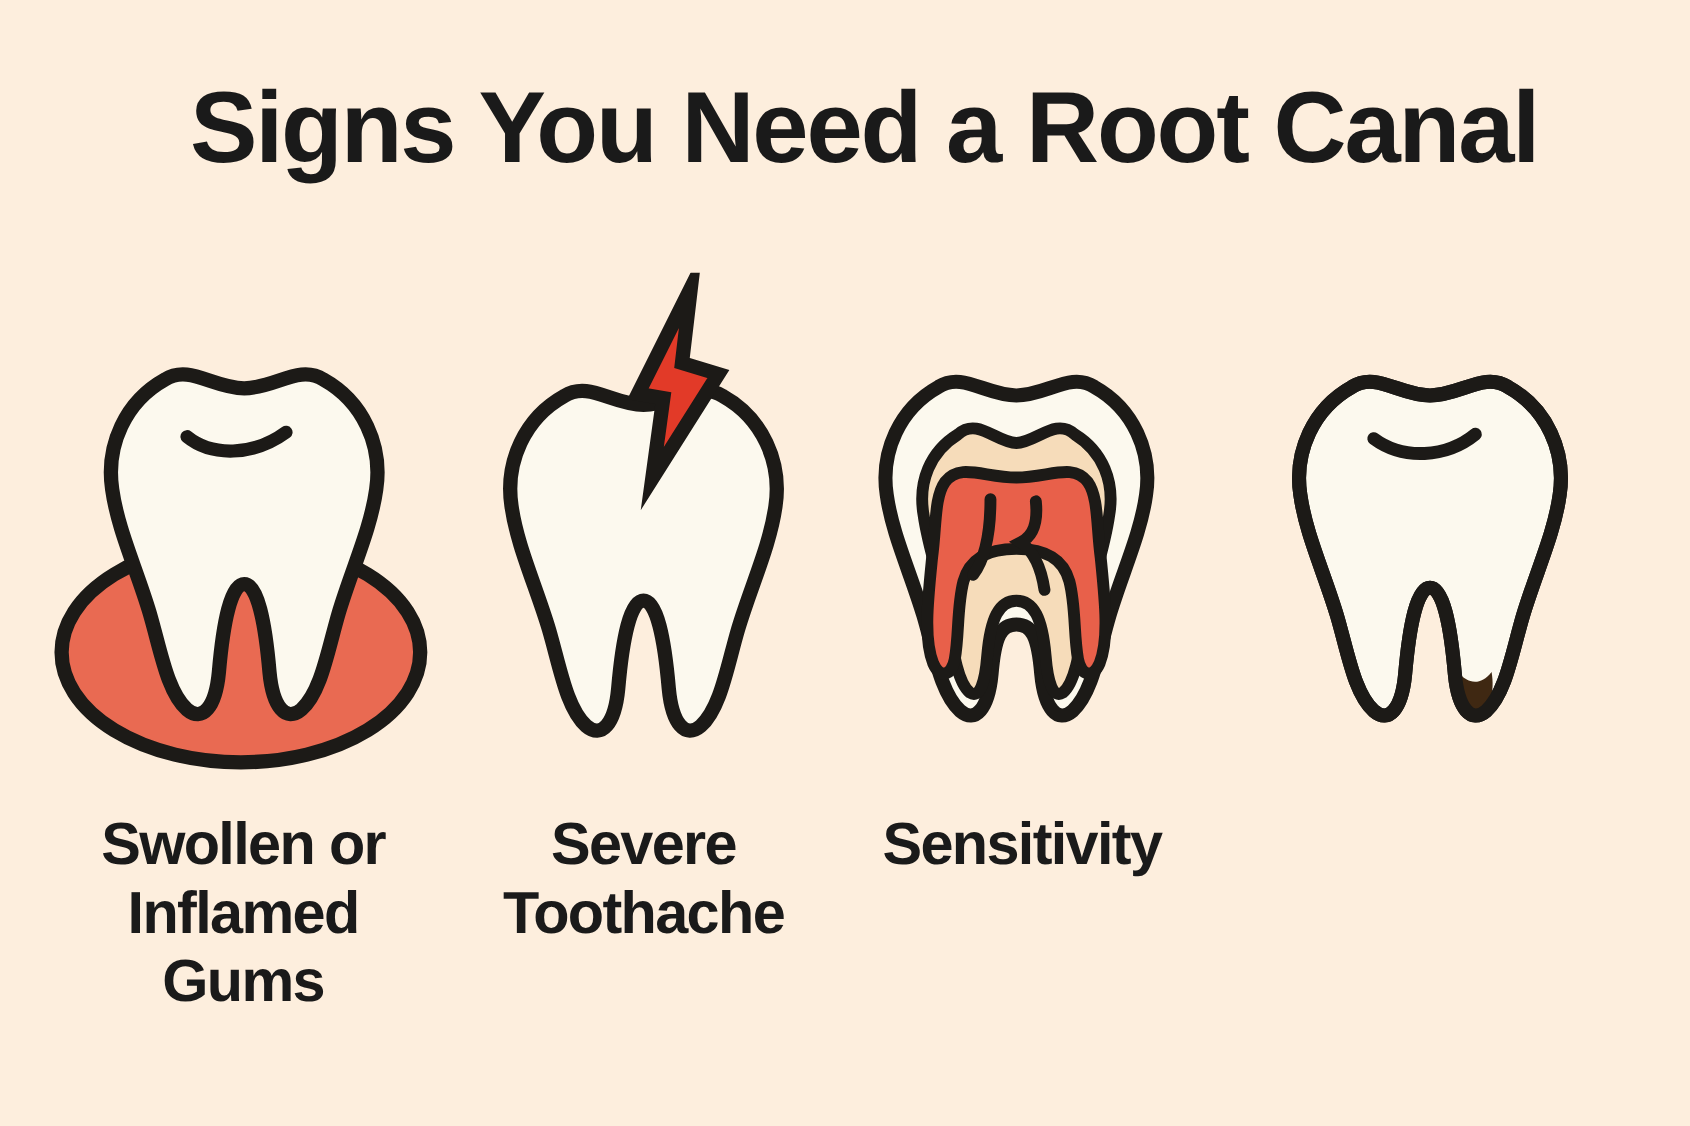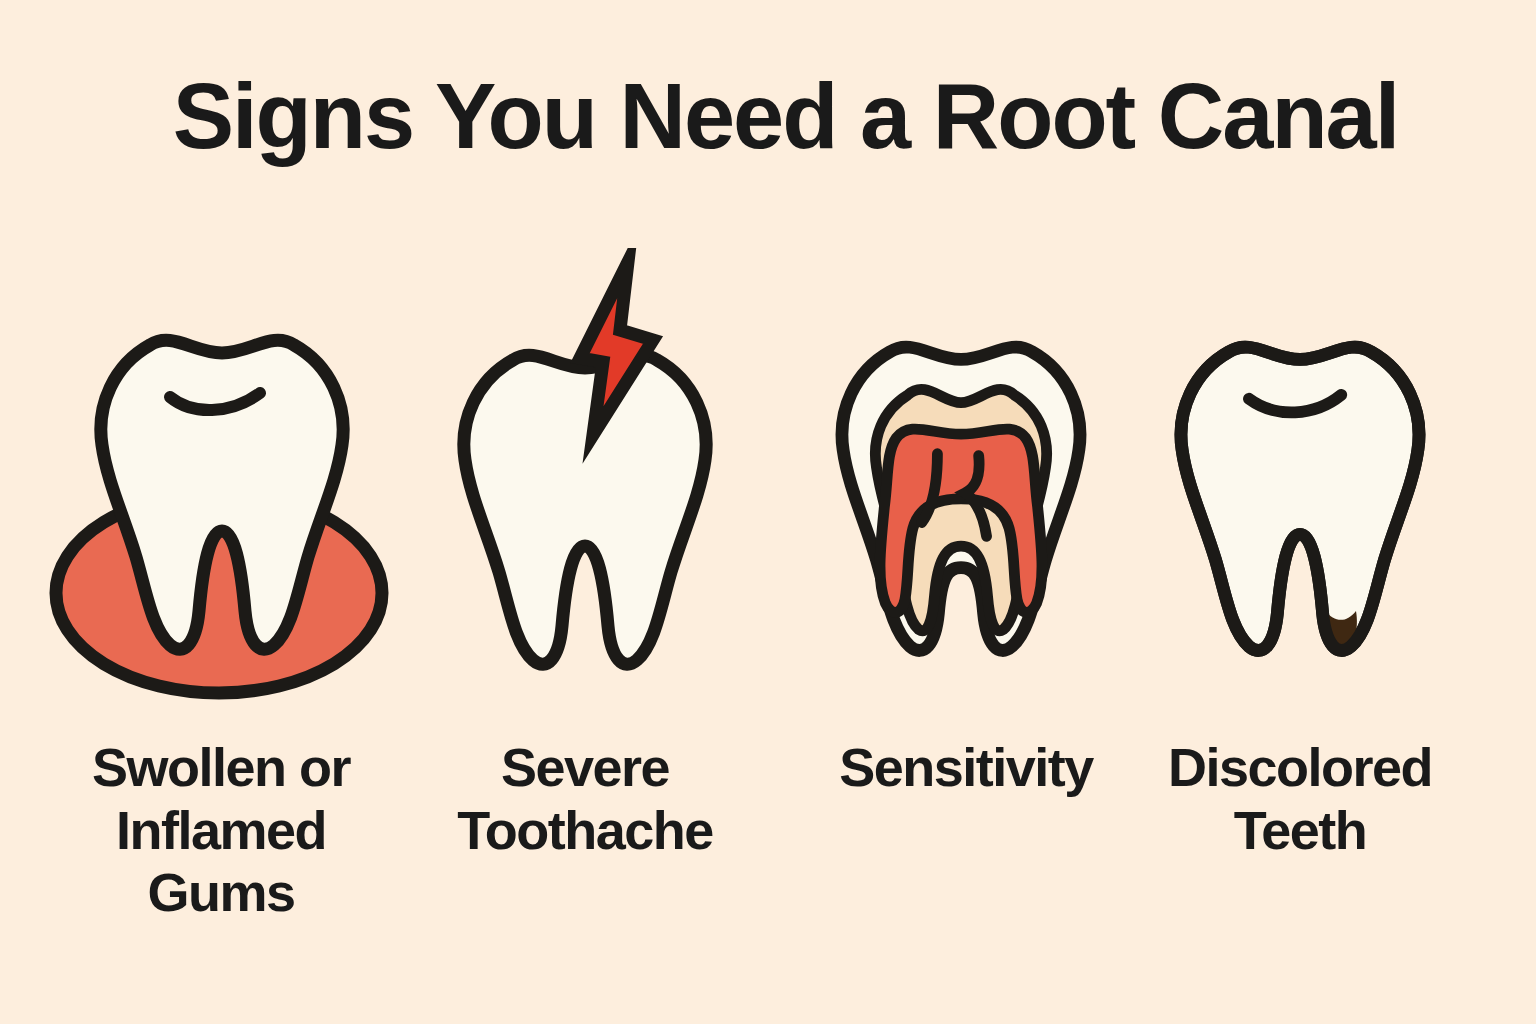--- a/index.html
+++ b/index.html
@@ -11,21 +11,21 @@
   .canvas { position:absolute; inset:0; width:1536px; height:1024px; background:var(--color-background,#fdeedd);padding-left:35px; }
   .title {
     position:absolute; top:66px; left:0; width:100%;
     text-align:center; margin:0;
     font-size:92px; font-weight:700; letter-spacing:-2px;
     color:var(--color-text,#1a1a1a); line-height:1.1;
   }
   .sign { position:absolute; top:0; height:1024px; }
   .sign-1 { left:30px;   width:382px; }
   .sign-2 { left:400px;  width:370px; }
-  .sign-3 { left:781px;  width:370px; }
+  .sign-3 { left:744px;  width:370px; }
   .sign-4 { left:1120px; width:360px; }
   .sign svg { position:absolute; display:block; }
   .icon-1 { left:2px;  top:313px; width:380px; height:395px; }
   .icon-2 { left:15px; top:248px; width:340px; height:440px; }
   .icon-3 { left:13px; top:320px; width:334px; height:354px; }
   .icon-4 { left:13px; top:320px; width:334px; height:354px; }
   .label {
     position:absolute; left:0; top:736px; width:100%;
     text-align:center; font-size:54px; font-weight:700;
     letter-spacing:-1.5px; line-height:1.16;
@@ -88,19 +88,15 @@
     </div>
   </div>
 
   <div class="sign sign-4">
     <svg class="icon-4" viewBox="0 0 340 360">
       <path class="outline" d="M 98 32 C 120 18 142 40 170 40 C 198 40 220 18 242 32 C 278 52 296 92 290 132 C 285 168 268 204 256 244 C 246 278 240 316 222 332 C 208 344 196 330 193 298 C 189 252 182 218 170 218 C 158 218 151 252 147 298 C 144 330 132 344 118 332 C 100 316 94 278 84 244 C 72 204 55 168 50 132 C 44 92 62 52 98 32 Z"></path>
       <path class="spot" d="M 196 296 C 193 318 200 334 214 333 C 226 331 230 314 227 296 C 216 310 204 306 196 296 Z"></path>
       <path class="outline nofill" d="M 98 32 C 120 18 142 40 170 40 C 198 40 220 18 242 32 C 278 52 296 92 290 132 C 285 168 268 204 256 244 C 246 278 240 316 222 332 C 208 344 196 330 193 298 C 189 252 182 218 170 218 C 158 218 151 252 147 298 C 144 330 132 344 118 332 C 100 316 94 278 84 244 C 72 204 55 168 50 132 C 44 92 62 52 98 32 Z"></path>
       <path class="detail" d="M 118 80 C 145 100 185 98 212 76"></path>
     </svg>
-    <div class="label">
-      <span>Discolored</span>
-      <span>Teeth</span>
-    </div>
   </div>
 
 </div>
 
 </body></html>

